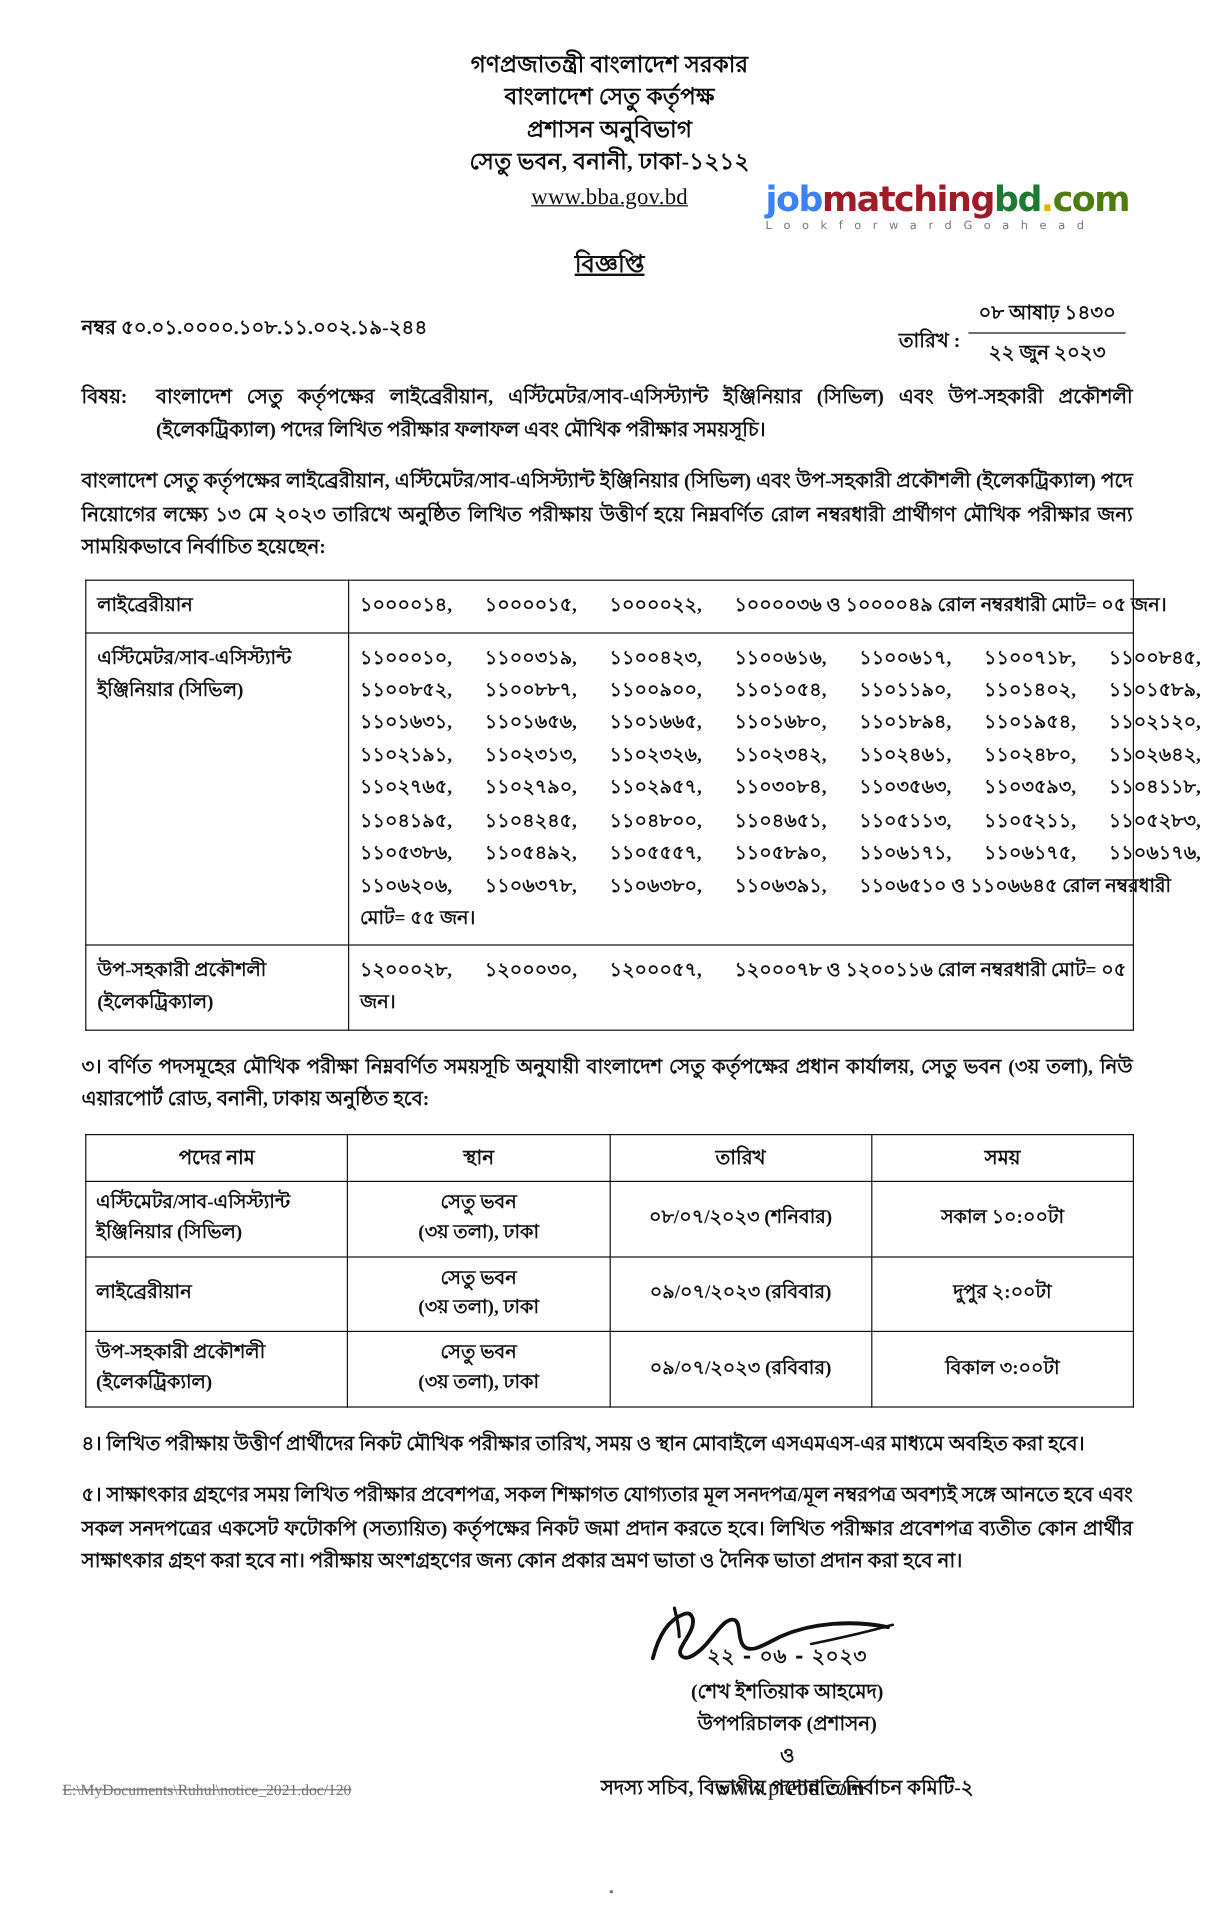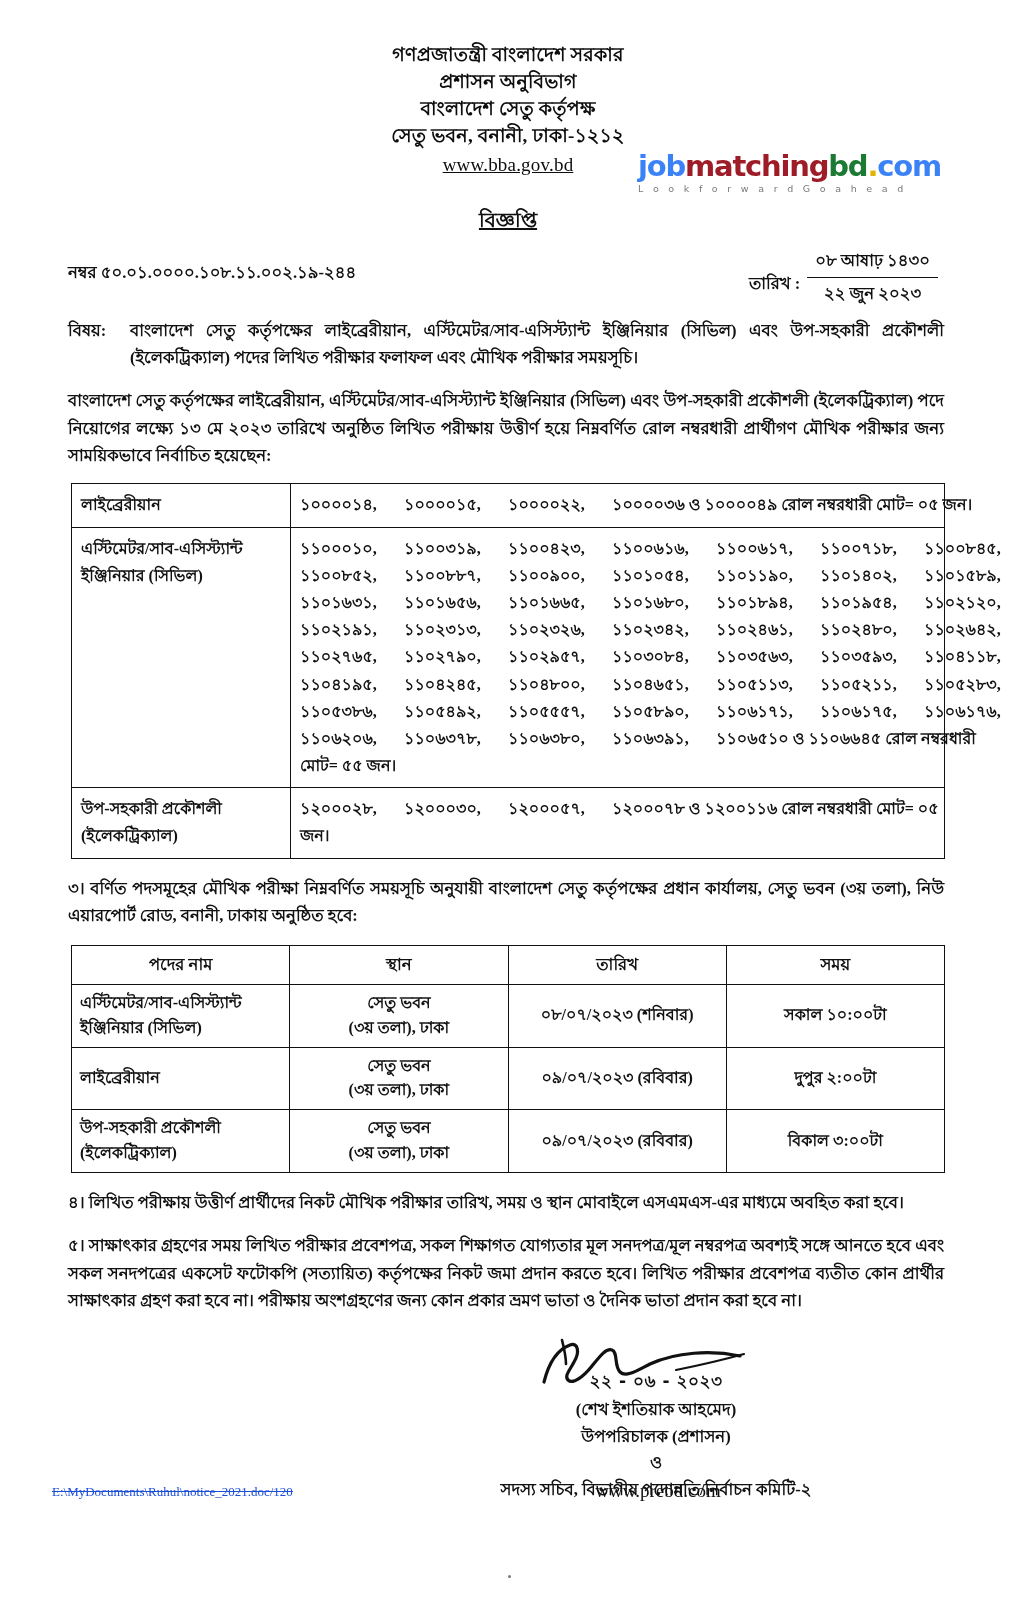--- a/index.html
+++ b/index.html
@@ -57,21 +57,21 @@
     font-family: "DejaVu Sans", sans-serif;
     font-weight: bold;
     font-size: 29px;
     letter-spacing: -1.2px;
     white-space: nowrap;
   }
   .lg-job    { color: #3b82f6; }
   .lg-match  { color: #9e1b28; }
   .lg-bd     { color: #1d7a33; text-align: right; }
   .lg-dot    { color: #e0b400; }
-  .lg-com    { color: #3b82f6; }
+  .lg-com    { color: #4d7c0f; }
   .logo-tag {
     margin-top: 3px;
     font-family: "DejaVu Sans", sans-serif;
     font-size: 9.5px;
     letter-spacing: 3.3px;
     color: #7a7a7a;
     white-space: nowrap;
   }
 
   
@@ -201,21 +201,21 @@
     position: absolute;
     left: 0; right: 0;
     bottom: 64px;
     height: 60px;
   }
   .file-path {
     position: absolute;
     left: 52px;
     top: 8px;
     font-size: 13px;
-    color: #1d4ed8;
+    color: #737373;
     text-decoration: line-through;
     font-family: "Liberation Serif", serif;
   }
   .site-bottom {
     position: absolute;
     left: 0; right: 0;
     top: 4px;
     text-align: center;
     padding-left: 300px;
     font-size: 19px;
@@ -230,22 +230,22 @@
     border-radius: 50%;
   }
 </style>
 </head>
 <body>
 
 <div class="page">
 
   <div class="letterhead">
     <div>গণপ্রজাতন্ত্রী বাংলাদেশ সরকার</div>
+    <div>বাংলাদেশ সেতু কর্তৃপক্ষ</div>
     <div>প্রশাসন অনুবিভাগ</div>
-    <div>বাংলাদেশ সেতু কর্তৃপক্ষ</div>
     <div>সেতু ভবন, বনানী, ঢাকা-১২১২</div>
     <div class="website">www.bba.gov.bd</div>
   </div>
 
   <div class="logo-block">
     <div class="logo-main"><span class="lg-job">job</span><span class="lg-match">matching</span><span class="lg-bd">bd</span><span class="lg-dot">.</span><span class="lg-com">com</span></div>
     <div class="logo-tag">L o o k   f o r w a r d    G o    a h e a d</div>
   </div>
 
   <div class="doc-title">বিজ্ঞপ্তি</div>

